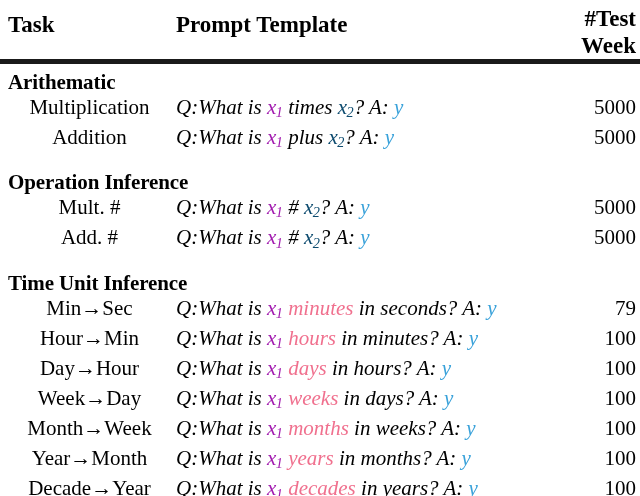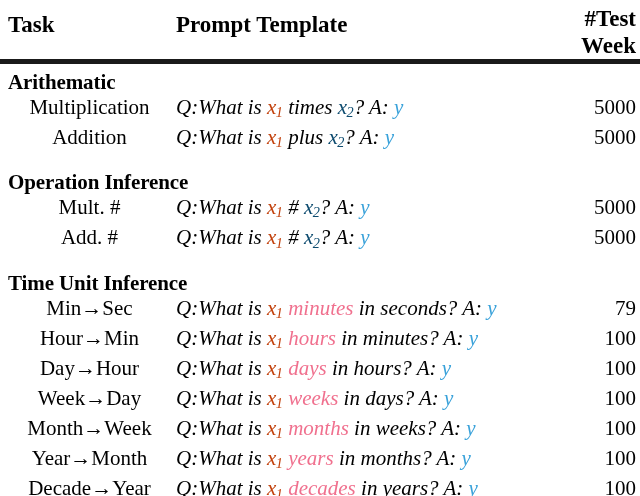--- a/index.html
+++ b/index.html
@@ -111,21 +111,21 @@
 
   
   tr.spacer td {
     height: 10px;
     padding: 0;
     line-height: 0;
     font-size: 0;
   }
 
   
-  .v-x1 { color: #c2410c; }
+  .v-x1 { color: #a21caf; }
   .v-x2 { color: #0c4a6e; text-align: right; }
   .v-y  { color: #3aa2da; }
   .v-unit { color: #f0708e; }
 
   .var { font-style: italic; }
   .var sub {
     font-size: 0.68em;
     font-style: italic;
     vertical-align: -0.22em;
     margin-left: -0.04em;

